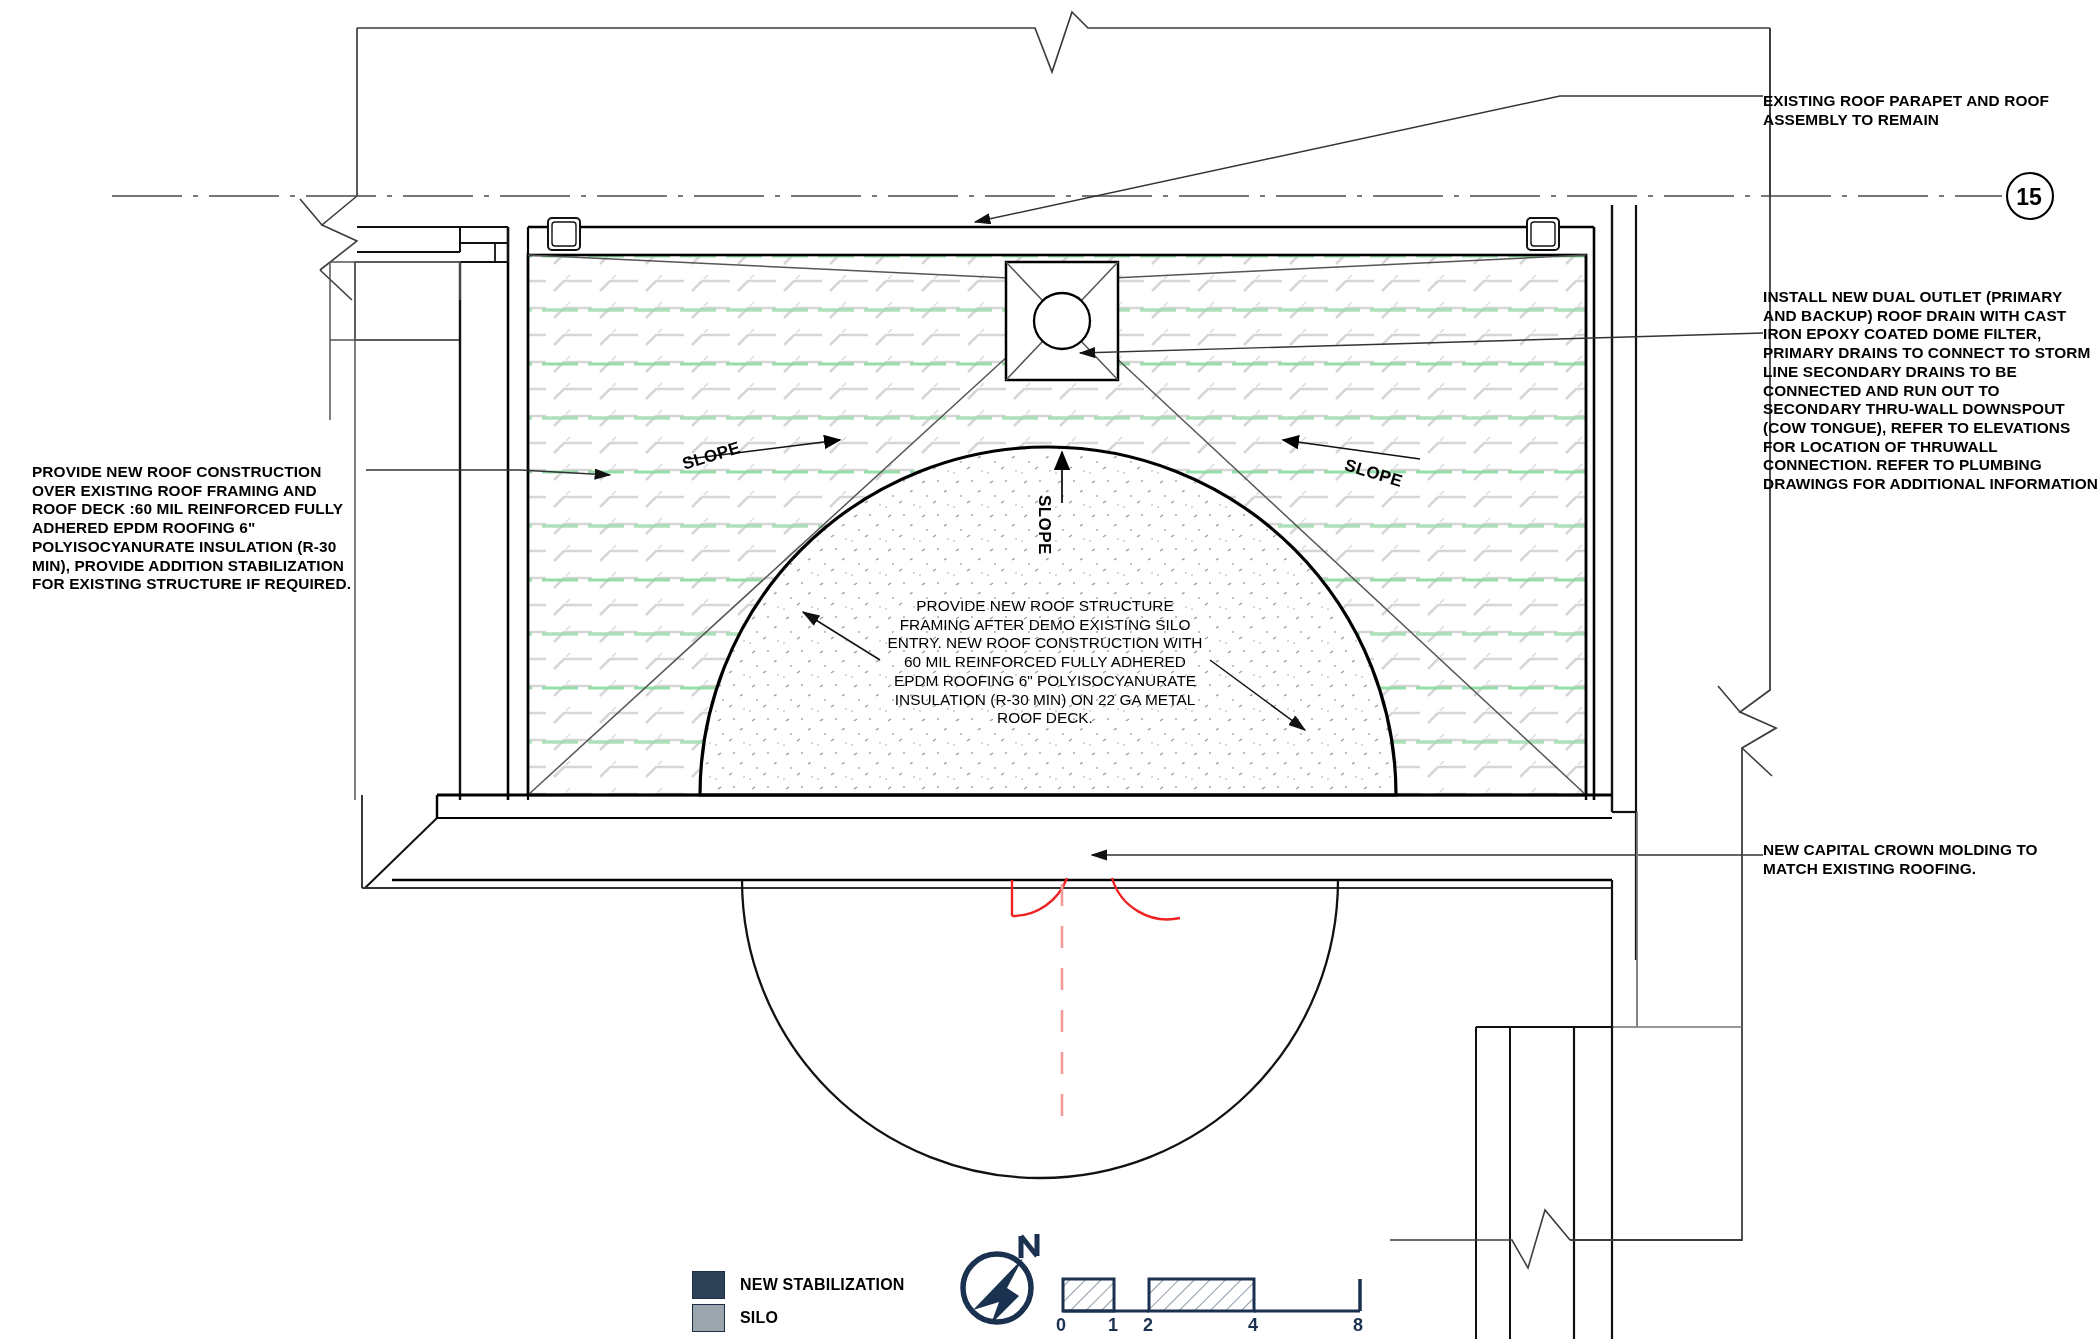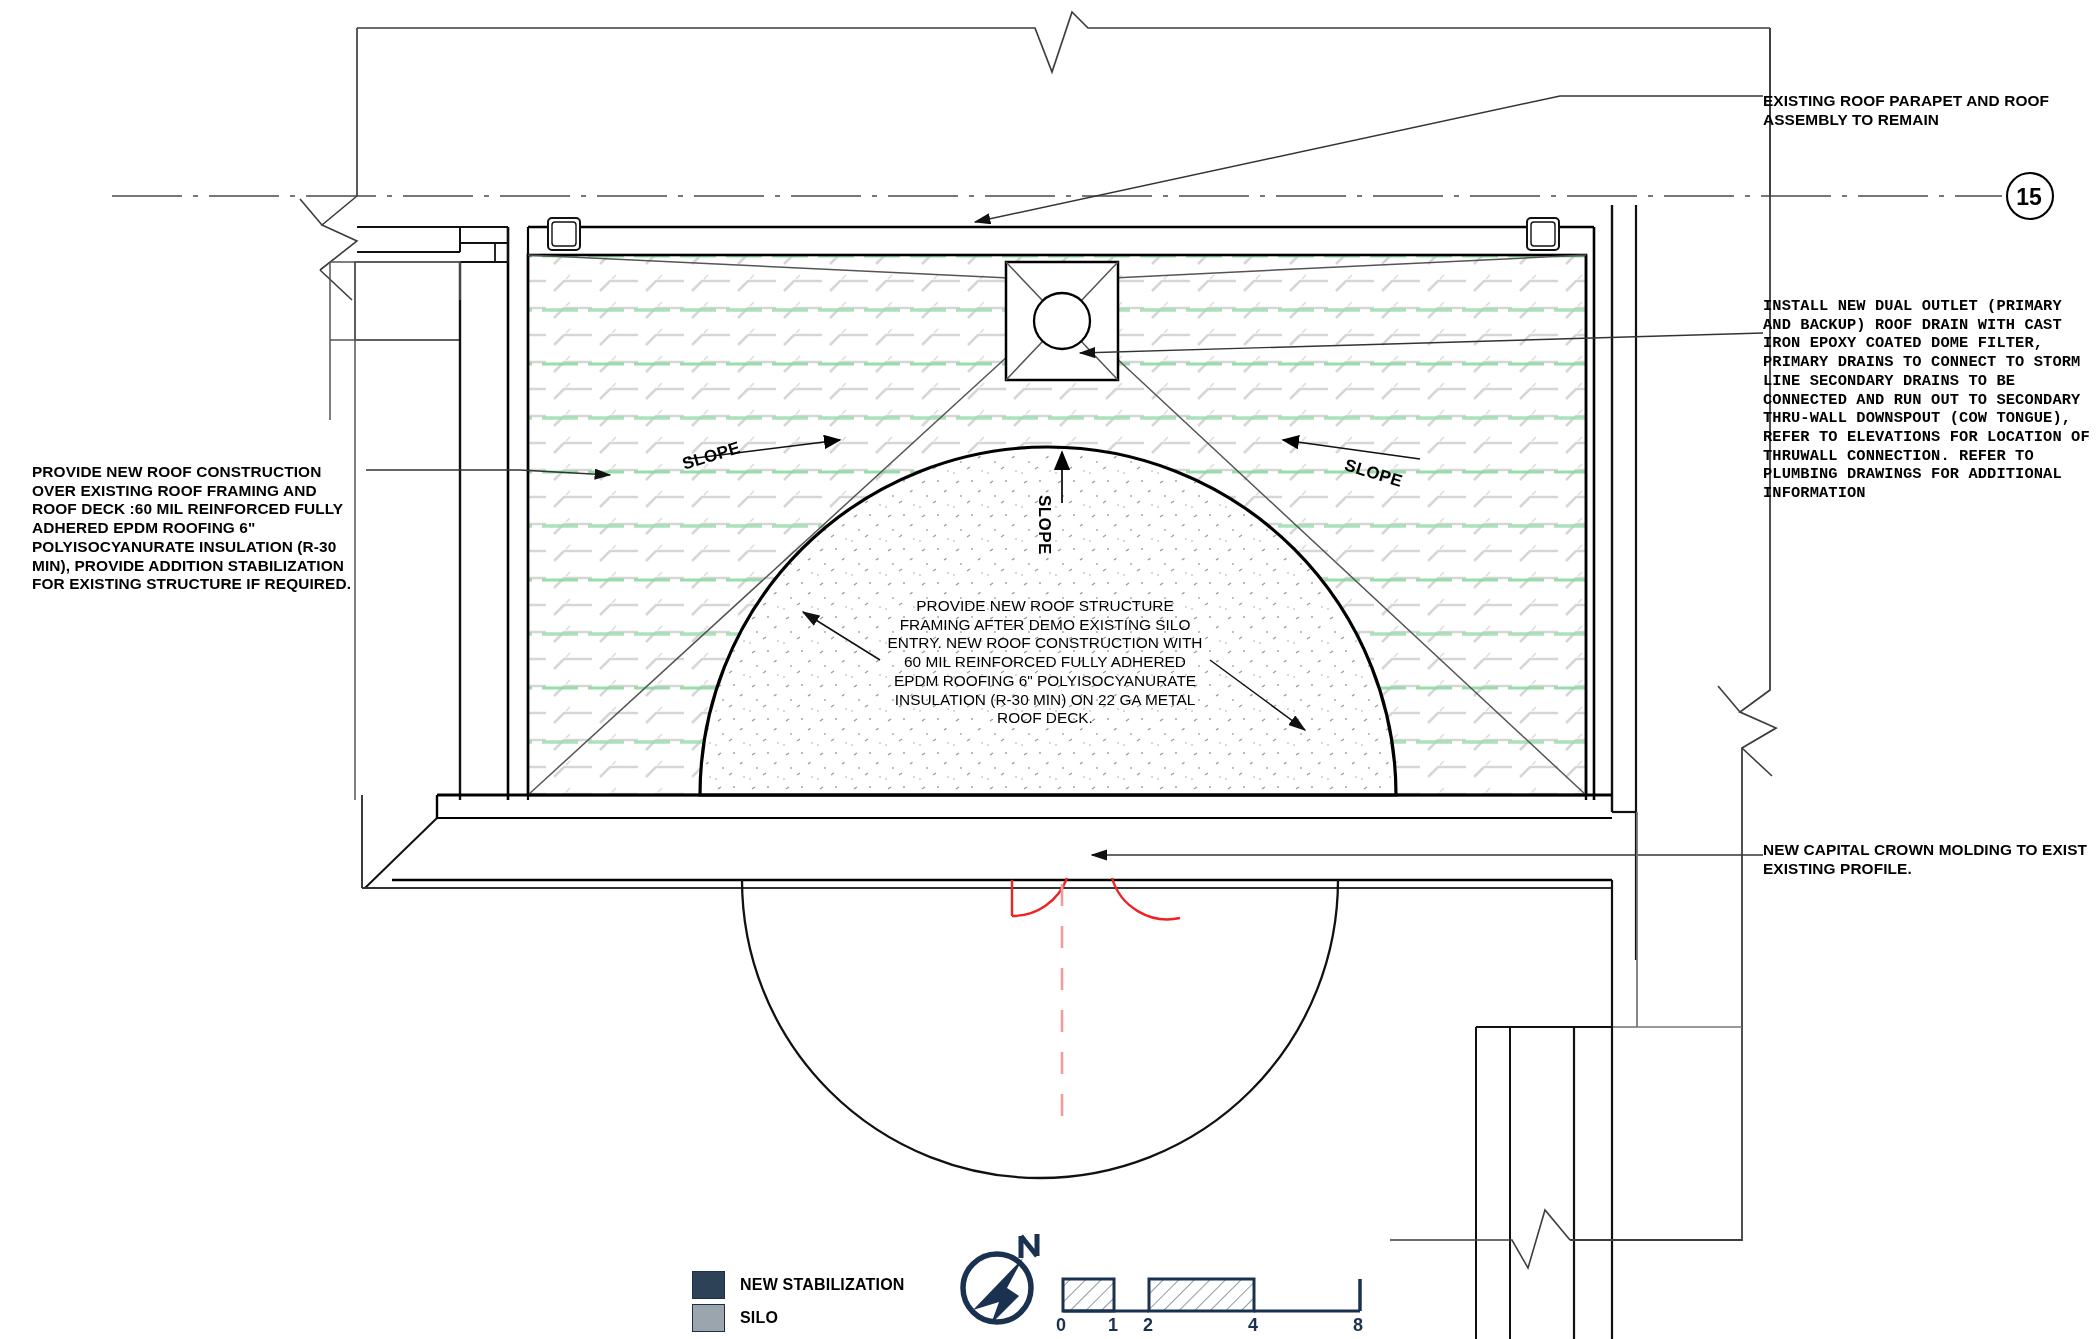--- a/index.html
+++ b/index.html
@@ -17,21 +17,21 @@
     font-family:"Liberation Sans","DejaVu Sans",sans-serif;
     font-weight:bold;
     font-size:15.4px;
     line-height:18.7px;
     letter-spacing:0.1px;
     color:#000;
     white-space:pre-line;
   }
   .note.left{left:32px;top:463px;width:330px;}
   .note.right-top{left:1763px;top:92px;width:330px;}
-  .note.right-drain{left:1763px;top:297px;width:336px;font-family:Liberation Mono, monospace;}
+  .note.right-drain{left:1763px;top:288px;width:336px;}
   .note.right-molding{left:1763px;top:841px;width:330px;}
 
   .centernote{
     position:absolute;left:880px;top:597px;width:330px;
     text-align:center;
     font-family:"Liberation Sans","DejaVu Sans",sans-serif;
     font-weight:normal;font-size:15.4px;line-height:18.7px;
     white-space:pre-line;color:#000;
   }
 
@@ -268,21 +268,21 @@
       <path d="M1254 1311 H1360" stroke="#1b3150" stroke-width="3" fill="none"></path>
       <path d="M1360 1279 V1311" stroke="#1b3150" stroke-width="3.5" fill="none"></path>
     </g>
 
   </svg>
 
   <div class="note right-top">EXISTING ROOF PARAPET AND ROOF ASSEMBLY TO REMAIN</div>
 
   <div class="note right-drain">INSTALL NEW DUAL OUTLET (PRIMARY AND BACKUP) ROOF DRAIN WITH CAST IRON EPOXY COATED DOME FILTER, PRIMARY DRAINS TO CONNECT TO STORM LINE SECONDARY DRAINS TO BE CONNECTED AND RUN OUT TO SECONDARY THRU-WALL DOWNSPOUT (COW TONGUE), REFER TO ELEVATIONS FOR LOCATION OF THRUWALL CONNECTION. REFER TO PLUMBING DRAWINGS FOR ADDITIONAL INFORMATION</div>
 
-  <div class="note right-molding">NEW CAPITAL CROWN MOLDING TO EXIST EXISTING PROFILE.</div>
+  <div class="note right-molding">NEW CAPITAL CROWN MOLDING TO MATCH EXISTING ROOFING.</div>
 
   <div class="note left">PROVIDE NEW ROOF CONSTRUCTION OVER EXISTING ROOF FRAMING AND ROOF DECK  :60 MIL REINFORCED FULLY ADHERED EPDM ROOFING 6" POLYISOCYANURATE INSULATION (R-30 MIN), PROVIDE ADDITION STABILIZATION FOR EXISTING STRUCTURE IF REQUIRED.</div>
 
   <div class="centernote">PROVIDE NEW ROOF STRUCTURE FRAMING AFTER DEMO EXISTING SILO ENTRY. NEW ROOF CONSTRUCTION WITH 60 MIL REINFORCED FULLY ADHERED EPDM ROOFING 6" POLYISOCYANURATE INSULATION (R-30 MIN) ON 22 GA METAL ROOF DECK.</div>
 
   <div class="slope-lbl slope-left">SLOPE</div>
   <div class="slope-lbl slope-right">SLOPE</div>
   <div class="slope-lbl slope-mid">SLOPE</div>
 
   <div class="grid-num">15</div>

